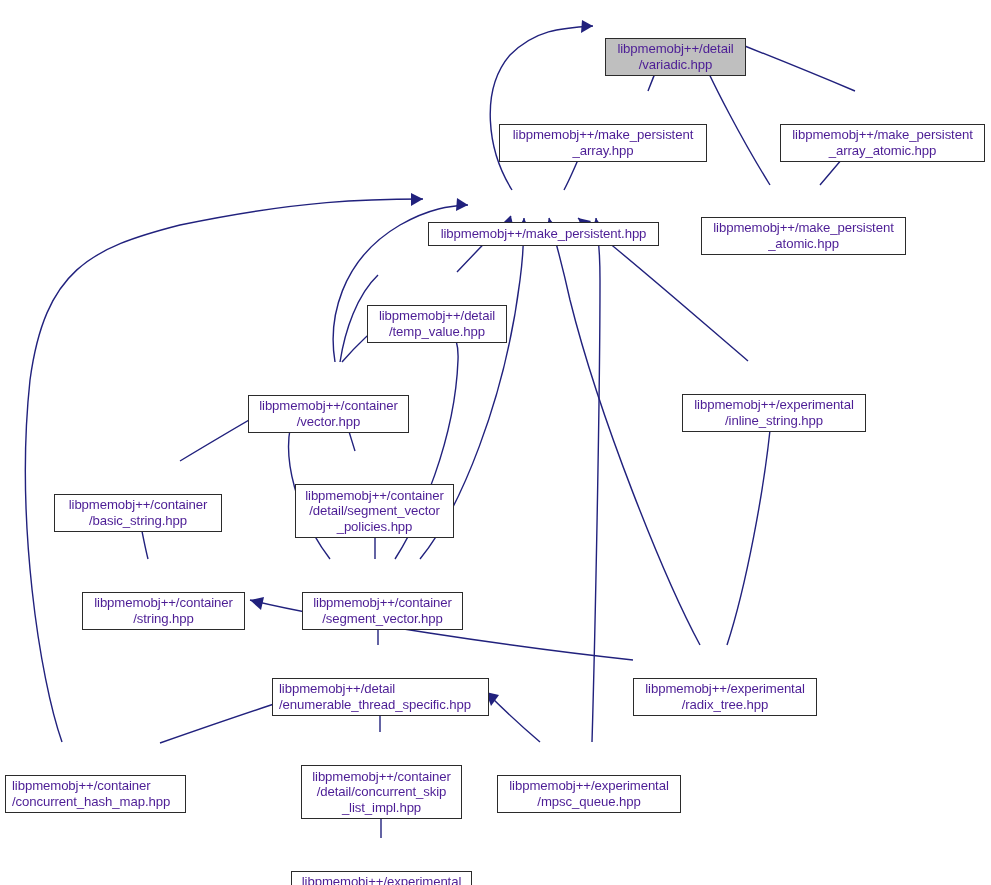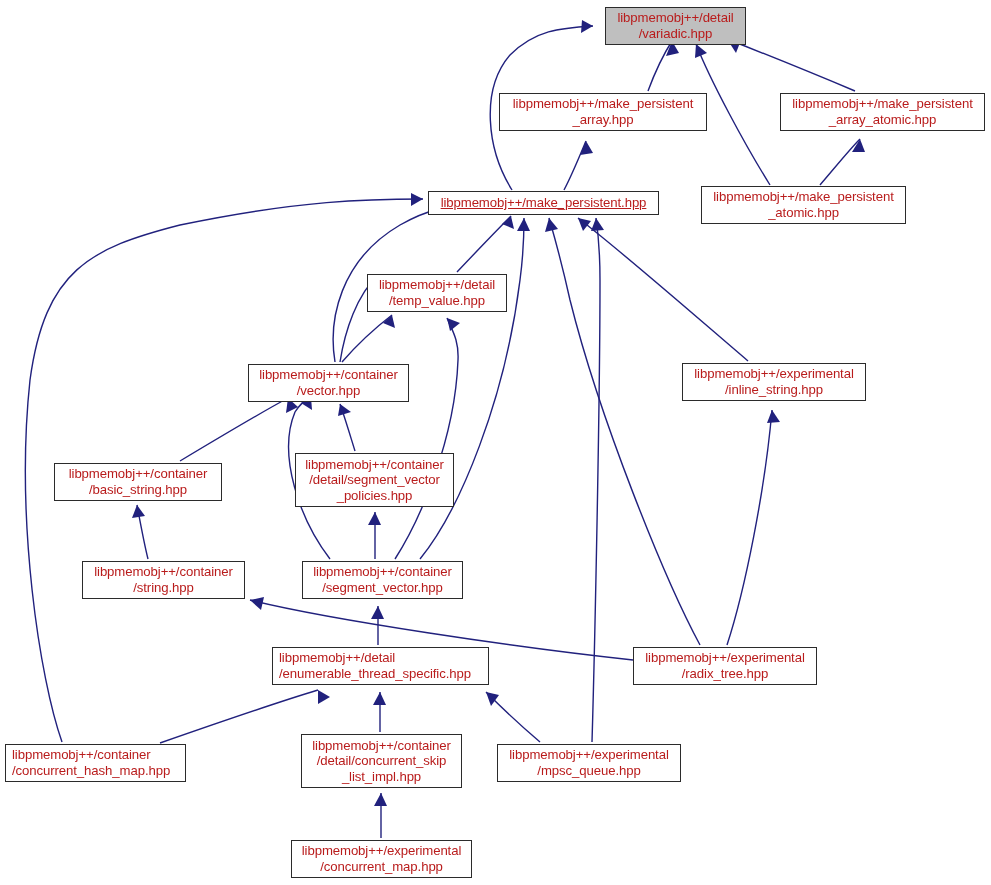--- a/index.html
+++ b/index.html
@@ -19,29 +19,30 @@
     left: 0;
     top: 0;
     width: 991px;
     height: 885px;
   }
   .node {
     position: absolute;
     box-sizing: border-box;
     border: 1px solid #2b2b2b;
     background: #ffffff;
-    color: #b91c1c;
+    color: #4c1d95;
     font-size: 13.2px;
     line-height: 15.6px;
     display: flex;
     align-items: center;
     justify-content: center;
     text-align: center;
     white-space: pre;
     letter-spacing: -0.1px;
+    margin-top: 31px;
   }
   .node.root {
     background: #bfbfbf;
     border: 1px solid #2b2b2b;
   }
   .node.left-align {
     justify-content: flex-start;
     text-align: left;
     padding-left: 6px;
   }
@@ -117,21 +118,21 @@
       <path d="M 381 838 C 381 822, 381 805, 381 793" class="edge-path"></path>
       <path d="M 381 793 l 6 13 l -13 0 z" class="edge-head"></path>
     </svg>
   <div id="nodes-layer">
       <div class="node root" style="left: 605px; top: 7px; width: 141px; height: 38px;"><span>libpmemobj++/detail
 /variadic.hpp</span></div>
       <div class="node" style="left: 499px; top: 93px; width: 208px; height: 38px;"><span>libpmemobj++/make_persistent
 _array.hpp</span></div>
       <div class="node" style="left: 780px; top: 93px; width: 205px; height: 38px;"><span>libpmemobj++/make_persistent
 _array_atomic.hpp</span></div>
-      <div class="node" style="left: 428px; top: 191px; width: 231px; height: 24px; text-decoration: underline;"><span>libpmemobj++/make_persistent.hpp</span></div>
+      <div class="node" style="left: 428px; top: 191px; width: 231px; height: 24px;"><span>libpmemobj++/make_persistent.hpp</span></div>
       <div class="node" style="left: 701px; top: 186px; width: 205px; height: 38px;"><span>libpmemobj++/make_persistent
 _atomic.hpp</span></div>
       <div class="node" style="left: 367px; top: 274px; width: 140px; height: 38px;"><span>libpmemobj++/detail
 /temp_value.hpp</span></div>
       <div class="node" style="left: 248px; top: 364px; width: 161px; height: 38px;"><span>libpmemobj++/container
 /vector.hpp</span></div>
       <div class="node" style="left: 682px; top: 363px; width: 184px; height: 38px;"><span>libpmemobj++/experimental
 /inline_string.hpp</span></div>
       <div class="node" style="left: 54px; top: 463px; width: 168px; height: 38px;"><span>libpmemobj++/container
 /basic_string.hpp</span></div>

